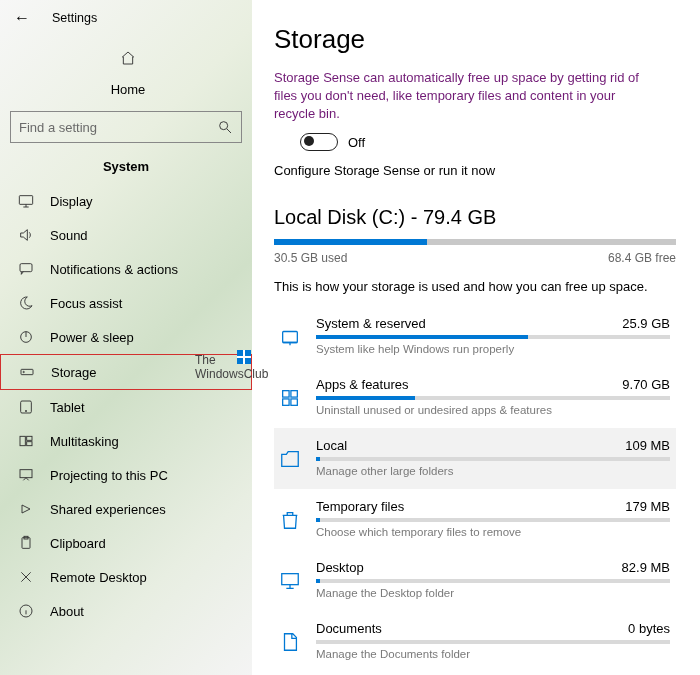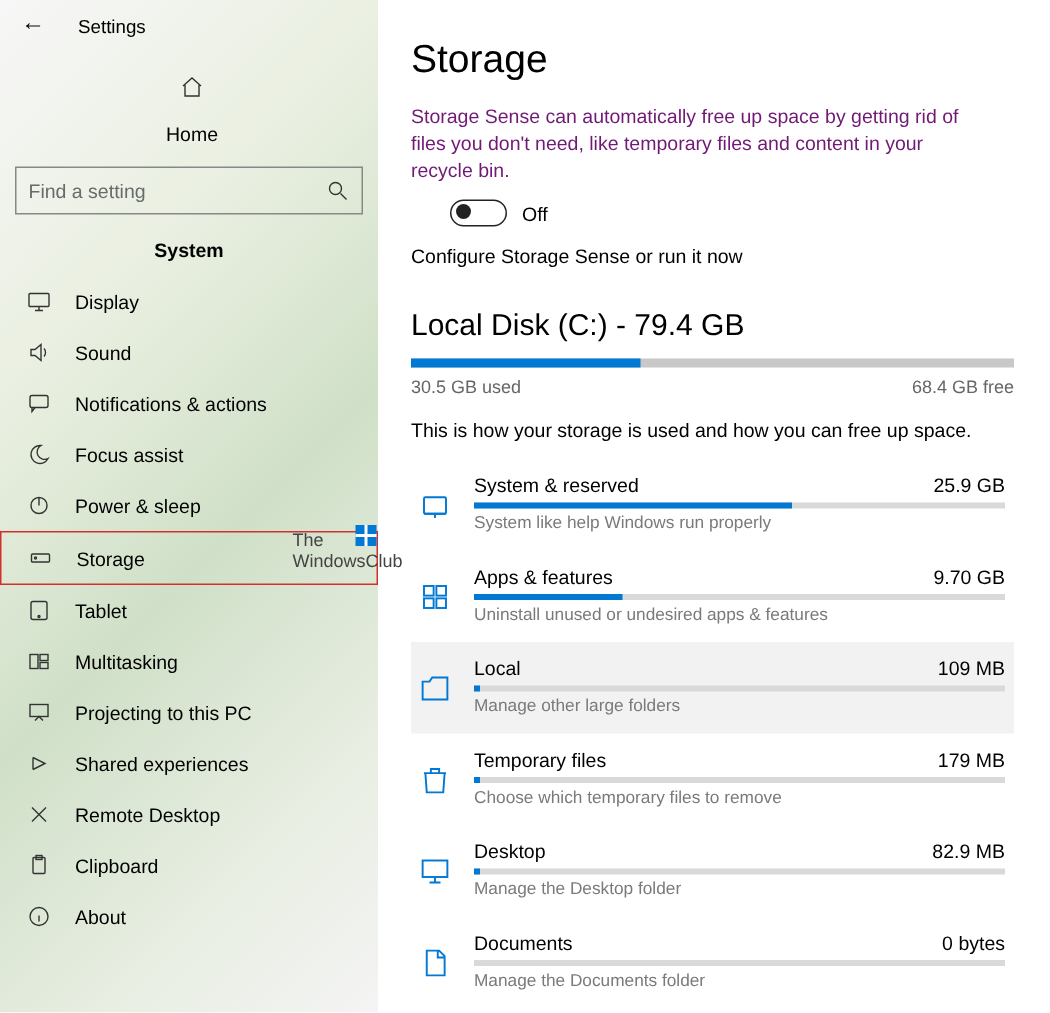--- a/index.html
+++ b/index.html
@@ -167,33 +167,33 @@
         <span class="ic">
             <svg viewBox="0 0 24 24">
               <path d="M6 6l12 6-12 6M6 6v12"></path>
             </svg>
           </span>
         <span class="lbl">Shared experiences</span>
       </div>
       <div class="nav-item">
         <span class="ic">
             <svg viewBox="0 0 24 24">
-              <path d="M5 5l14 14M19 5L5 19"></path>
-            </svg>
-          </span>
-        <span class="lbl">Remote Desktop</span>
-      </div>
-      <div class="nav-item">
-        <span class="ic">
-            <svg viewBox="0 0 24 24">
               <rect x="6" y="4" width="12" height="16" rx="1"></rect>
               <rect x="9" y="2" width="6" height="4"></rect>
             </svg>
           </span>
         <span class="lbl">Clipboard</span>
+      </div>
+      <div class="nav-item">
+        <span class="ic">
+            <svg viewBox="0 0 24 24">
+              <path d="M5 5l14 14M19 5L5 19"></path>
+            </svg>
+          </span>
+        <span class="lbl">Remote Desktop</span>
       </div>
       <div class="nav-item">
         <span class="ic">
             <svg viewBox="0 0 24 24">
               <circle cx="12" cy="12" r="9"></circle>
               <path d="M12 8v0M12 11v6"></path>
             </svg>
           </span>
         <span class="lbl">About</span>
       </div>

